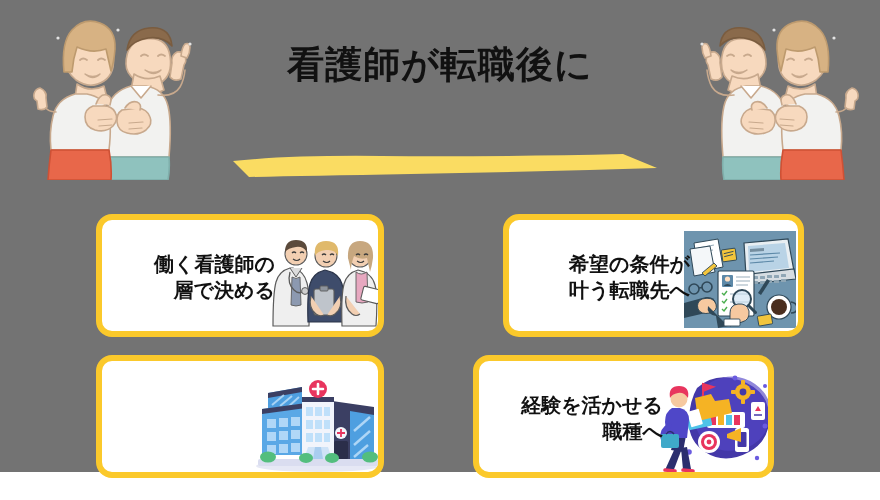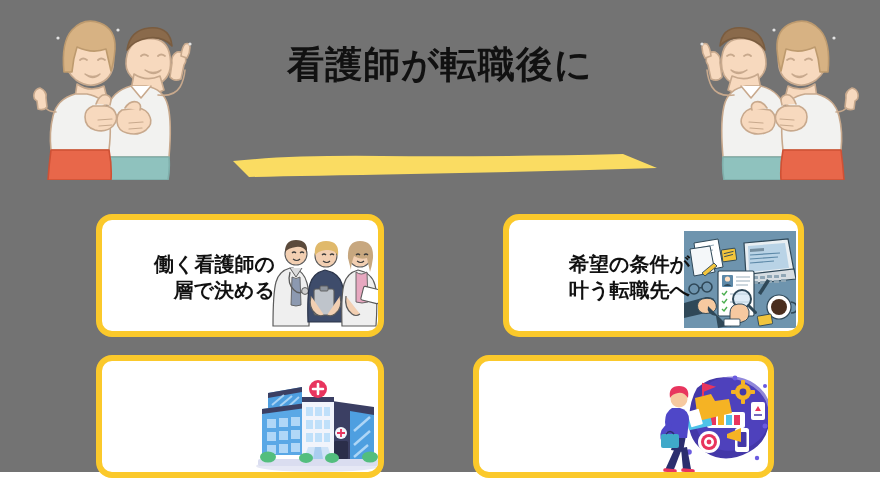--- a/index.html
+++ b/index.html
@@ -394,20 +394,22 @@
           <ellipse cx="14" cy="86" rx="8" ry="5.5"></ellipse>
           <ellipse cx="52" cy="87" rx="7" ry="5"></ellipse>
           <ellipse cx="78" cy="87" rx="7" ry="5"></ellipse>
           <ellipse cx="116" cy="86" rx="8" ry="5.5"></ellipse>
         </g>
       </svg>
     </div>
   </div>
 
   <div class="card c4">
+    <div class="card-label">経験を活かせる
+職種へ</div>
     <div class="card-art">
       <svg viewBox="0 0 134 110" xmlns="http://www.w3.org/2000/svg">
 
         <path d="M58 22 q18 -16 42 -8 q28 9 30 34 q2 26 -20 38 q-24 13 -44 0 q-18 -12 -16 -34 q1 -18 8 -30z" fill="#4438A8"></path>
         <path d="M72 16 q24 -12 44 2 q20 14 14 38 q-6 24 -32 28 q-26 4 -38 -16 q-10 -18 1 -36 q4 -10 11 -16z" fill="#5546C6" opacity="0.65"></path>
 
         <g>
 
           <g transform="translate(104,26)">
             <circle r="8" fill="#F5B324"></circle>

